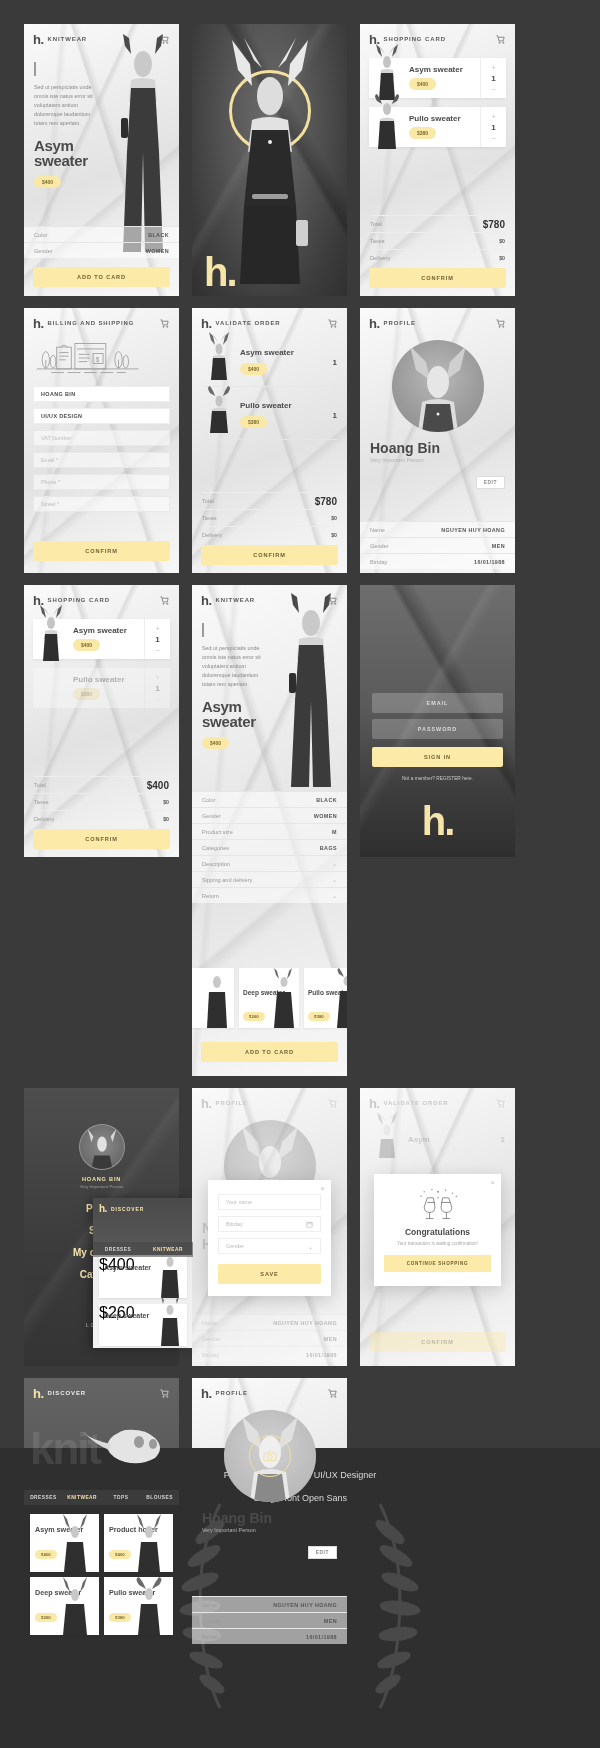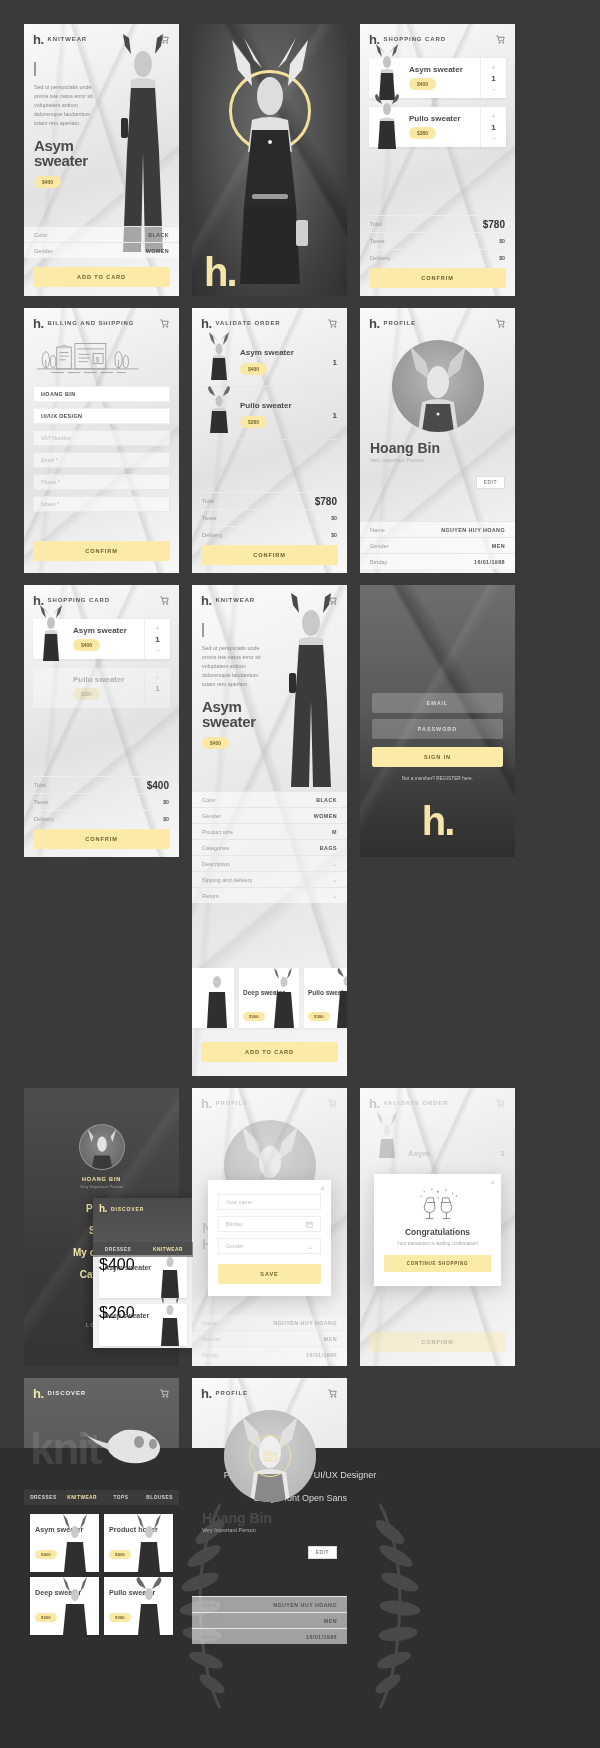--- a/index.html
+++ b/index.html
@@ -893,21 +893,21 @@
       <span class="logo-h">h.</span>
       <span class="hdr-title">VALIDATE ORDER</span>
       <span class="cart-ico">
         <svg viewBox="0 0 24 24" fill="none" stroke="#cfcfcf" stroke-width="1.6">
             <path d="M3 4h3l2.6 11h9.4l2-8H7"></path>
             <circle cx="10" cy="19" r="1.3"></circle>
             <circle cx="18" cy="19" r="1.3"></circle>
           </svg>
       </span>
     </div>
-    <div style="position:relative;z-index:3;display:flex;align-items:flex-end;padding:10px 10px 0;opacity:.28">
+    <div style="position:relative;z-index:3;display:flex;align-items:center;padding:10px 10px 0;opacity:.28">
       <svg style="width:34px;height:46px;margin-top:-8px" viewBox="0 0 34 46">
         <g fill="#8a8a8a">
             <path d="M11 4 L7 0 L9 8 L13 13 Z"></path>
             <path d="M23 4 L27 0 L25 8 L21 13 Z"></path>
             <path d="M13 6 L10 1 L16 10 Z"></path>
             <path d="M21 6 L24 1 L18 10 Z"></path>
           </g>
         <ellipse cx="17" cy="18" rx="3.5" ry="5.5" fill="#d0d0d0"></ellipse>
         <path d="M11 27 L23 27 L25 46 L9 46 Z" fill="#555"></path>
       </svg>

